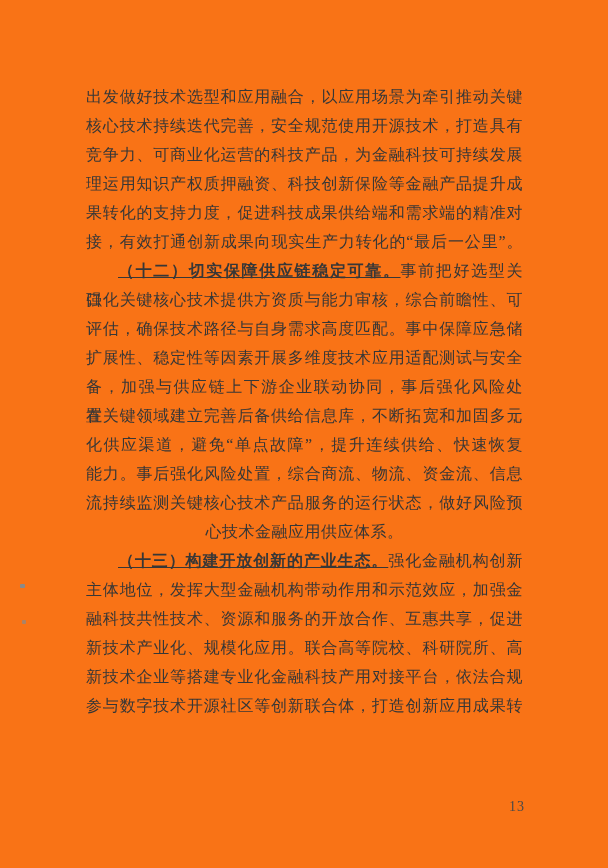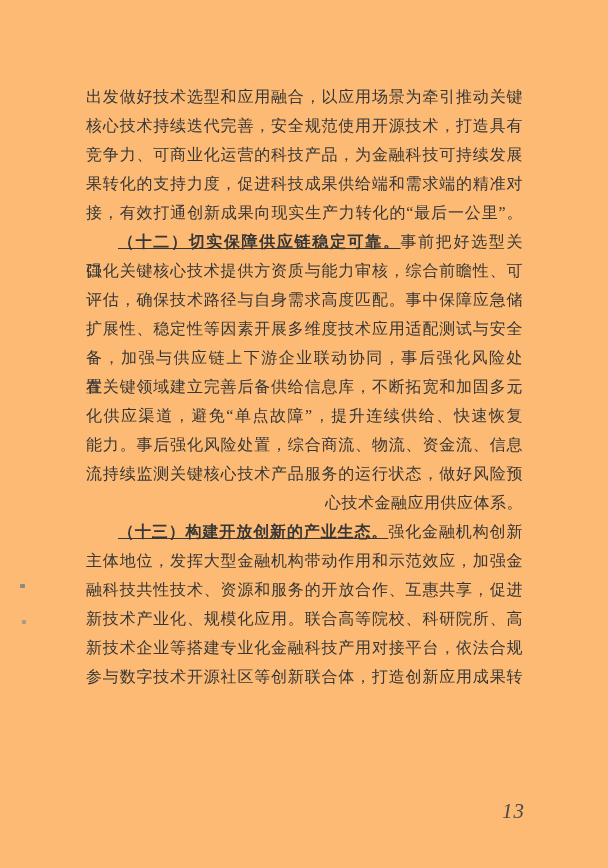--- a/index.html
+++ b/index.html
@@ -5,80 +5,80 @@
   html, body {
     margin: 0;
     padding: 0;
     background: #e8e8e8;
   }
   .page {
     position: relative;
     width: 608px;
     height: 868px;
     margin: 0 auto;
-    background: #fdba74;
+    background: #f97316;
     overflow: hidden;
     font-family: "Liberation Serif", "DejaVu Serif", serif;
   }
   .text-block {
     position: absolute;
     left: 86px;
     top: 82px;
     width: 437px;
     color: #373737;
     font-size: 16px;
     line-height: 29px;
     letter-spacing: 0.5px;
   }
   .line {
     height: 29px;
     overflow: visible;
-    text-align: right;
+    text-align: center;
     white-space: normal;
   }
   .line.just {
     text-align: justify;
     text-align-last: justify;
     text-justify: inter-character;
   }
   .line.indent {
     text-indent: 32px;
   }
   .run.bold {
     font-weight: 700;
     text-decoration: underline;
   }
   .page-number {
     position: absolute;
     left: 502px;
     top: 799px;
     width: 30px;
     color: #4a4a4a;
-    font-size: 21px;
+    font-size: 14px;
     letter-spacing: 1px;
-    text-align: left;
-    font-style: italic;
+    text-align: center;
   }
   .speck {
     position: absolute;
     background: #8a8a8a;
     border-radius: 1px;
   }
   .speck-1 { left: 20px; top: 584px; width: 5px; height: 4px; }
   .speck-2 { left: 22px; top: 620px; width: 4px; height: 4px; opacity: 0.7; }
 </style>
 </head>
 <body>
 
 <div class="page">
 
   <div class="text-block">
       <div class="line just"><span class="run">出发做好技术选型和应用融合，以应用场景为牵引推动关键</span></div>
       <div class="line just"><span class="run">核心技术持续迭代完善，安全规范使用开源技术，打造具有</span></div>
       <div class="line just"><span class="run">竞争力、可商业化运营的科技产品，为金融科技可持续发展</span></div>
+      <div class="line just"><span class="run">理运用知识产权质押融资、科技创新保险等金融产品提升成</span></div>
       <div class="line just"><span class="run">果转化的支持力度，促进科技成果供给端和需求端的精准对</span></div>
       <div class="line just"><span class="run">接，有效打通创新成果向现实生产力转化的“最后一公里”。</span></div>
       <div class="line just indent"><span class="run bold">（十二）切实保障供应链稳定可靠。</span><span class="run">事前把好选型关口，</span></div>
       <div class="line just"><span class="run">强化关键核心技术提供方资质与能力审核，综合前瞻性、可</span></div>
       <div class="line just"><span class="run">评估，确保技术路径与自身需求高度匹配。事中保障应急储</span></div>
       <div class="line just"><span class="run">扩展性、稳定性等因素开展多维度技术应用适配测试与安全</span></div>
       <div class="line just"><span class="run">备，加强与供应链上下游企业联动协同，事后强化风险处置，</span></div>
       <div class="line just"><span class="run">在关键领域建立完善后备供给信息库，不断拓宽和加固多元</span></div>
       <div class="line just"><span class="run">化供应渠道，避免“单点故障”，提升连续供给、快速恢复</span></div>
       <div class="line just"><span class="run">能力。事后强化风险处置，综合商流、物流、资金流、信息</span></div>

